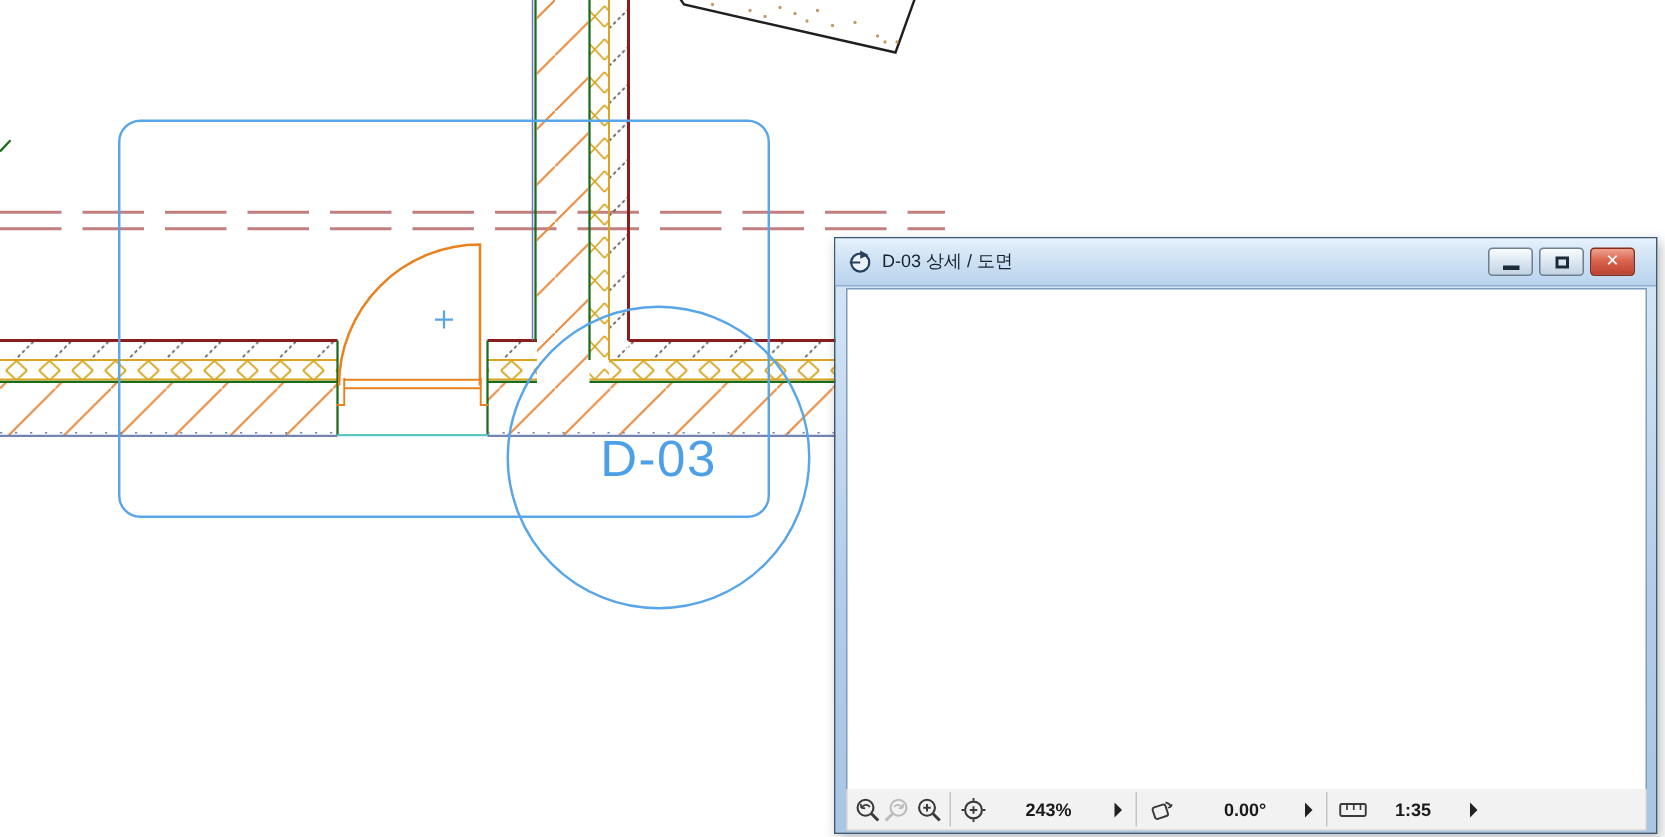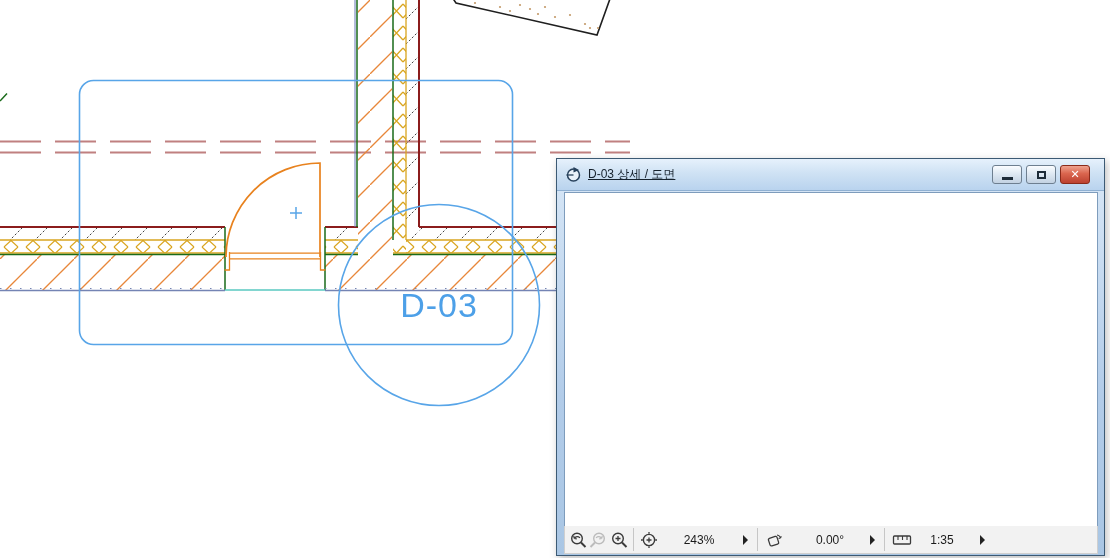--- a/index.html
+++ b/index.html
@@ -7,33 +7,33 @@
   #stage{position:absolute;left:0;top:0;width:1110px;height:558px;background:#fff;}
   #main-svg{position:absolute;left:0;top:0;}
   
   .popup{position:absolute;left:556px;top:158px;width:549px;height:398px;box-sizing:border-box;
     border:1px solid #3c5a74;background:linear-gradient(#d9e8f7,#b2cce9 60%,#a9c6e4);
     box-shadow:2px 3px 8px rgba(0,0,0,.25);}
   .titlebar{position:absolute;left:0;top:0;right:0;height:32px;
     background:linear-gradient(#e6f1fc,#cfe2f4 45%,#b9d3ee);
     border-bottom:1px solid #8fb0d2;display:flex;align-items:center;padding:0 6px;box-sizing:border-box;}
   .title-icon{width:17px;height:17px;margin:0 6px 0 2px;flex:0 0 auto;}
-  .title-text{font-size:12px;color:#16222e;white-space:nowrap;flex:1 1 auto;text-decoration:underline;}
+  .title-text{font-size:12px;color:#16222e;white-space:nowrap;flex:1 1 auto;}
   .winbtns{display:flex;gap:4px;margin-right:8px;}
   .winbtn{width:30px;height:19px;border:1px solid #6e7f90;border-radius:3px;box-sizing:border-box;
     background:linear-gradient(#fbfdff,#dfe9f3 45%,#c3d2e2);display:flex;align-items:center;justify-content:center;
     font-size:10px;color:#1d2b38;line-height:1;}
   .winbtn.close{border-color:#8a2a1a;background:linear-gradient(#efa28f,#da654e 45%,#bc4130);color:#fff;
     font-weight:bold;font-size:11px;}
   .glyph-min{width:11px;height:3px;background:#1d2b38;margin-top:8px;}
   .glyph-restore{width:9px;height:8px;border:2px solid #1d2b38;box-sizing:border-box;}
   .canvas-area{position:absolute;left:7px;top:33px;width:532px;height:333px;background:#fff;
     border:1px solid #7e9cbc;box-sizing:content-box;}
   .toolbar{position:absolute;left:7px;top:367px;width:534px;height:28px;background:#f2f2f2;
-    border:1px solid #cfcfcf;border-top:none;box-sizing:border-box;}
+    border:1px solid #cfcfcf;border-top:none;box-sizing:border-box;font-weight:bold;}
   .toolbar .sep{position:absolute;top:2px;bottom:2px;width:1px;background:#c6c6c6;}
   .tb-ico{position:absolute;top:5px;width:18px;height:18px;}
   .tb-txt{position:absolute;top:7px;font-size:12px;color:#1a1a1a;text-align:center;width:60px;}
   .tb-arrow{position:absolute;top:9px;width:0;height:0;border-left:5px solid #222;
     border-top:5px solid transparent;border-bottom:5px solid transparent;}
 </style>
 </head>
 <body>
 
 <div id="stage">

